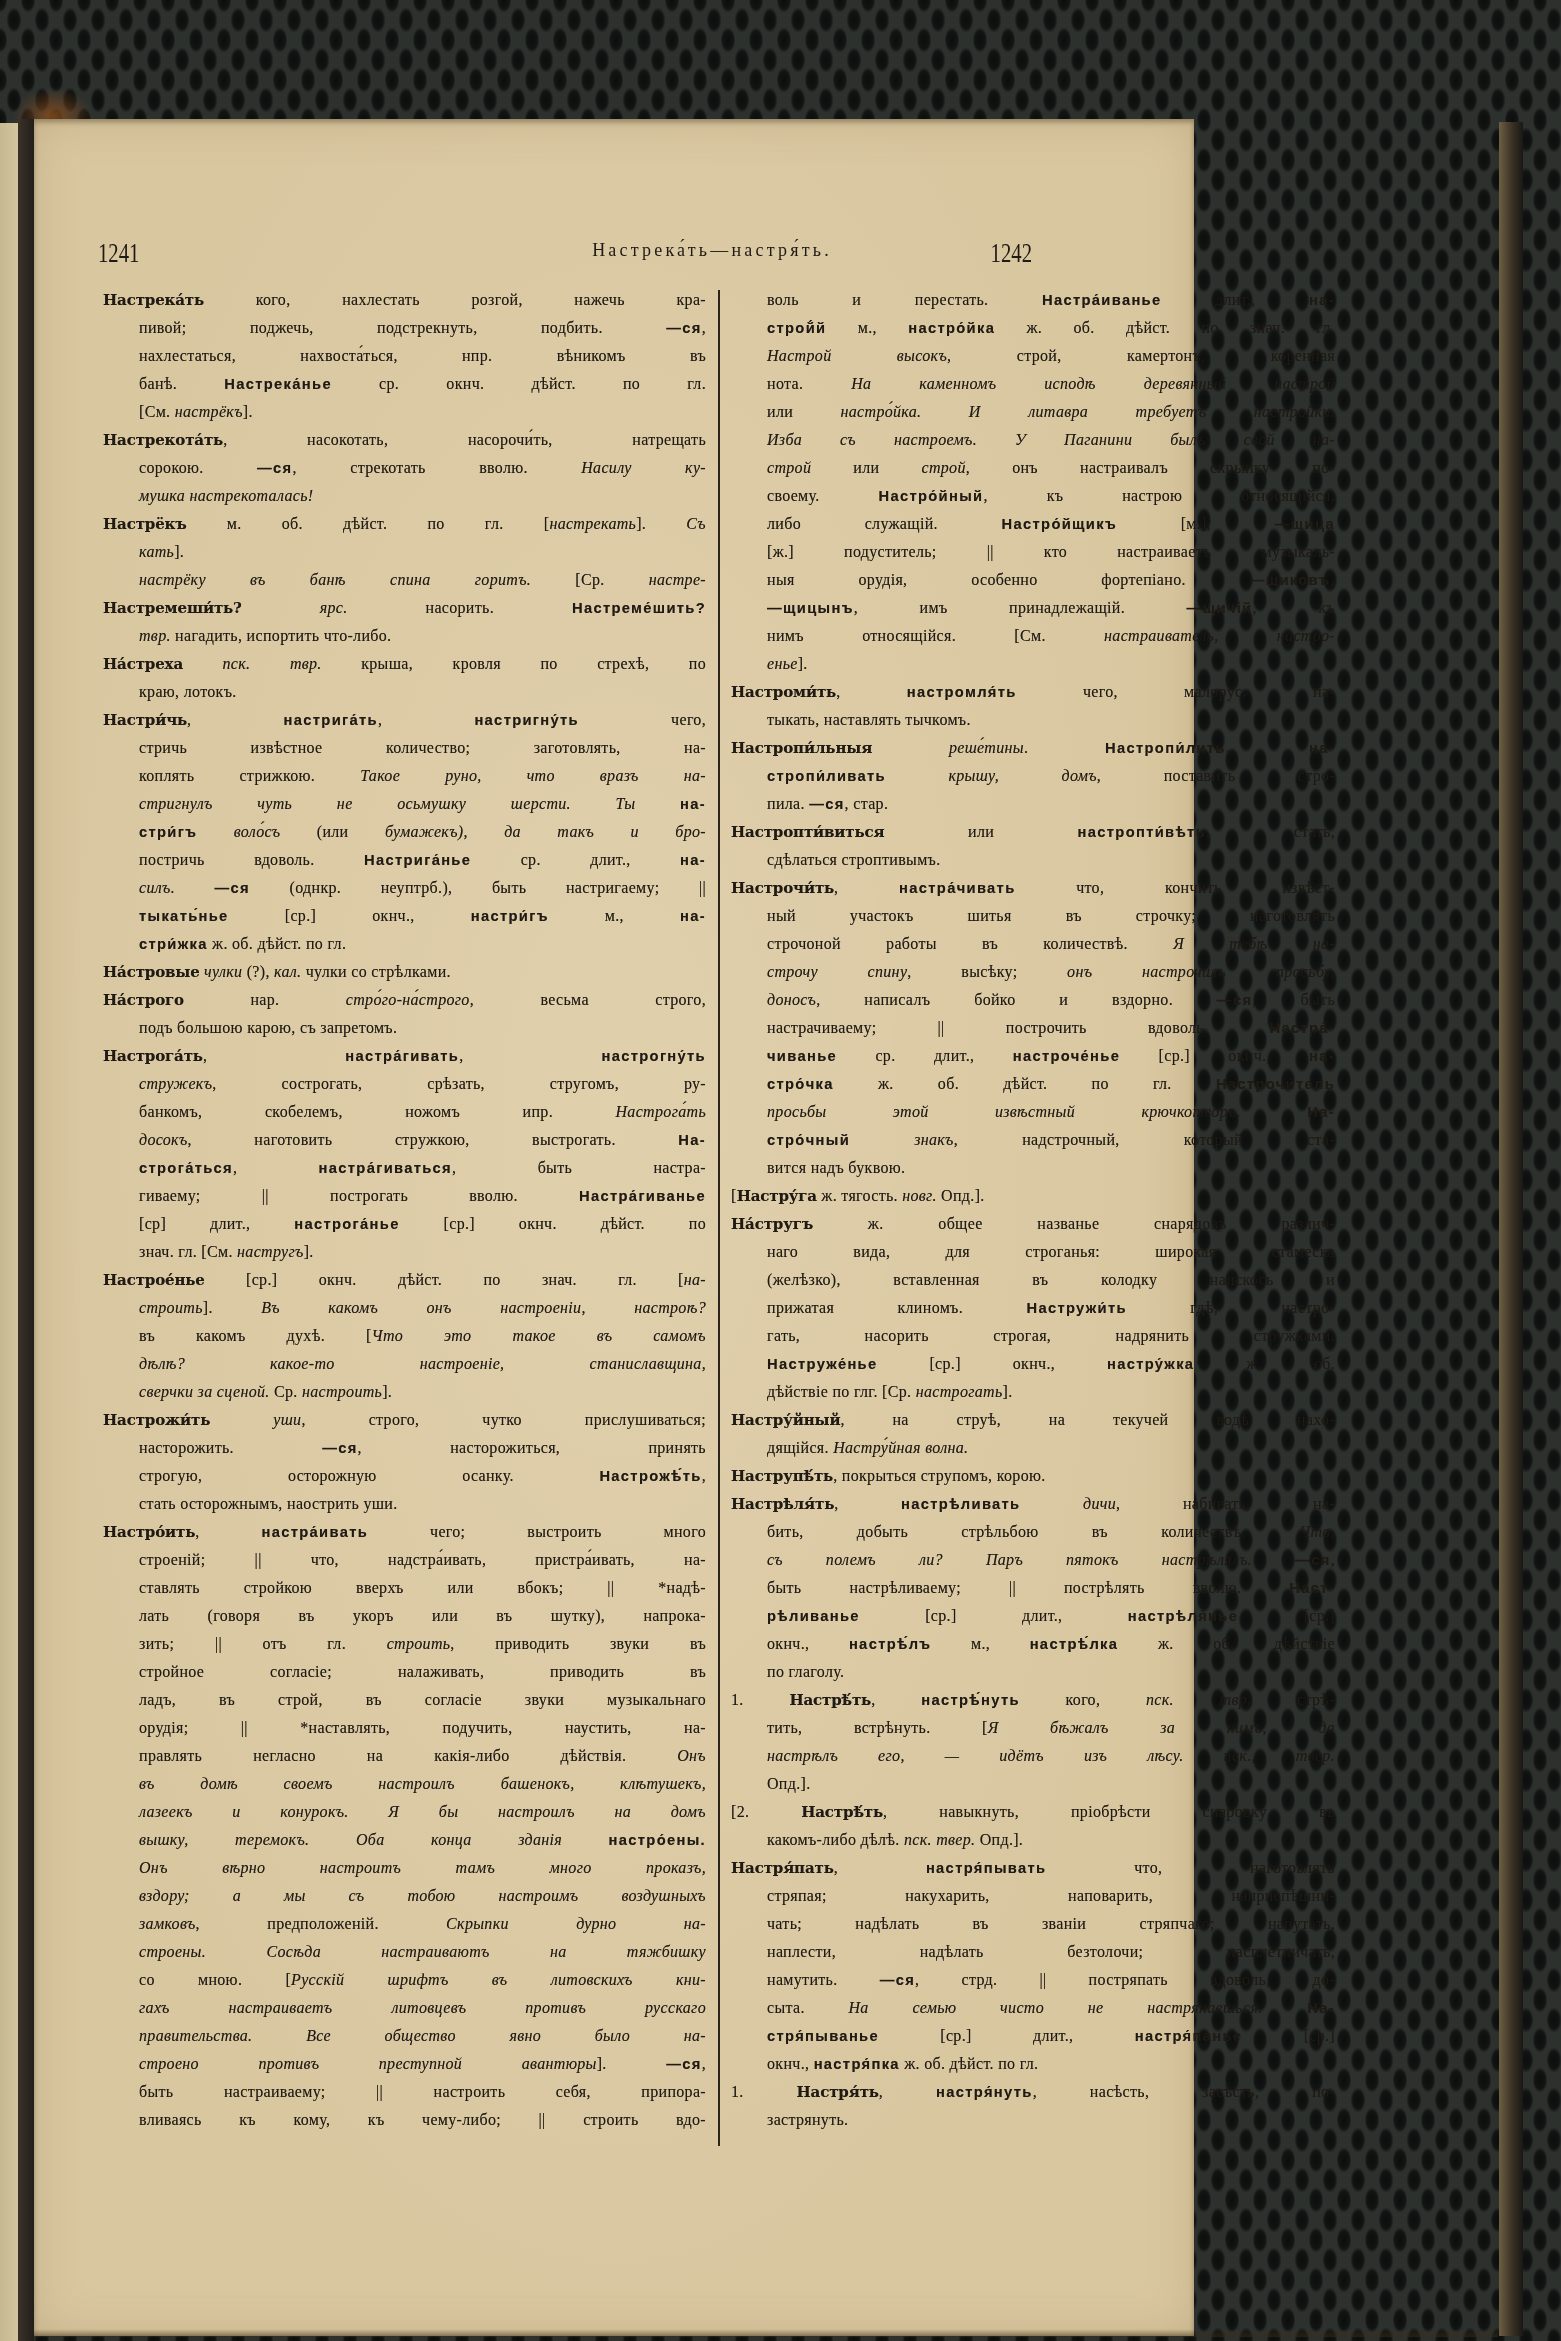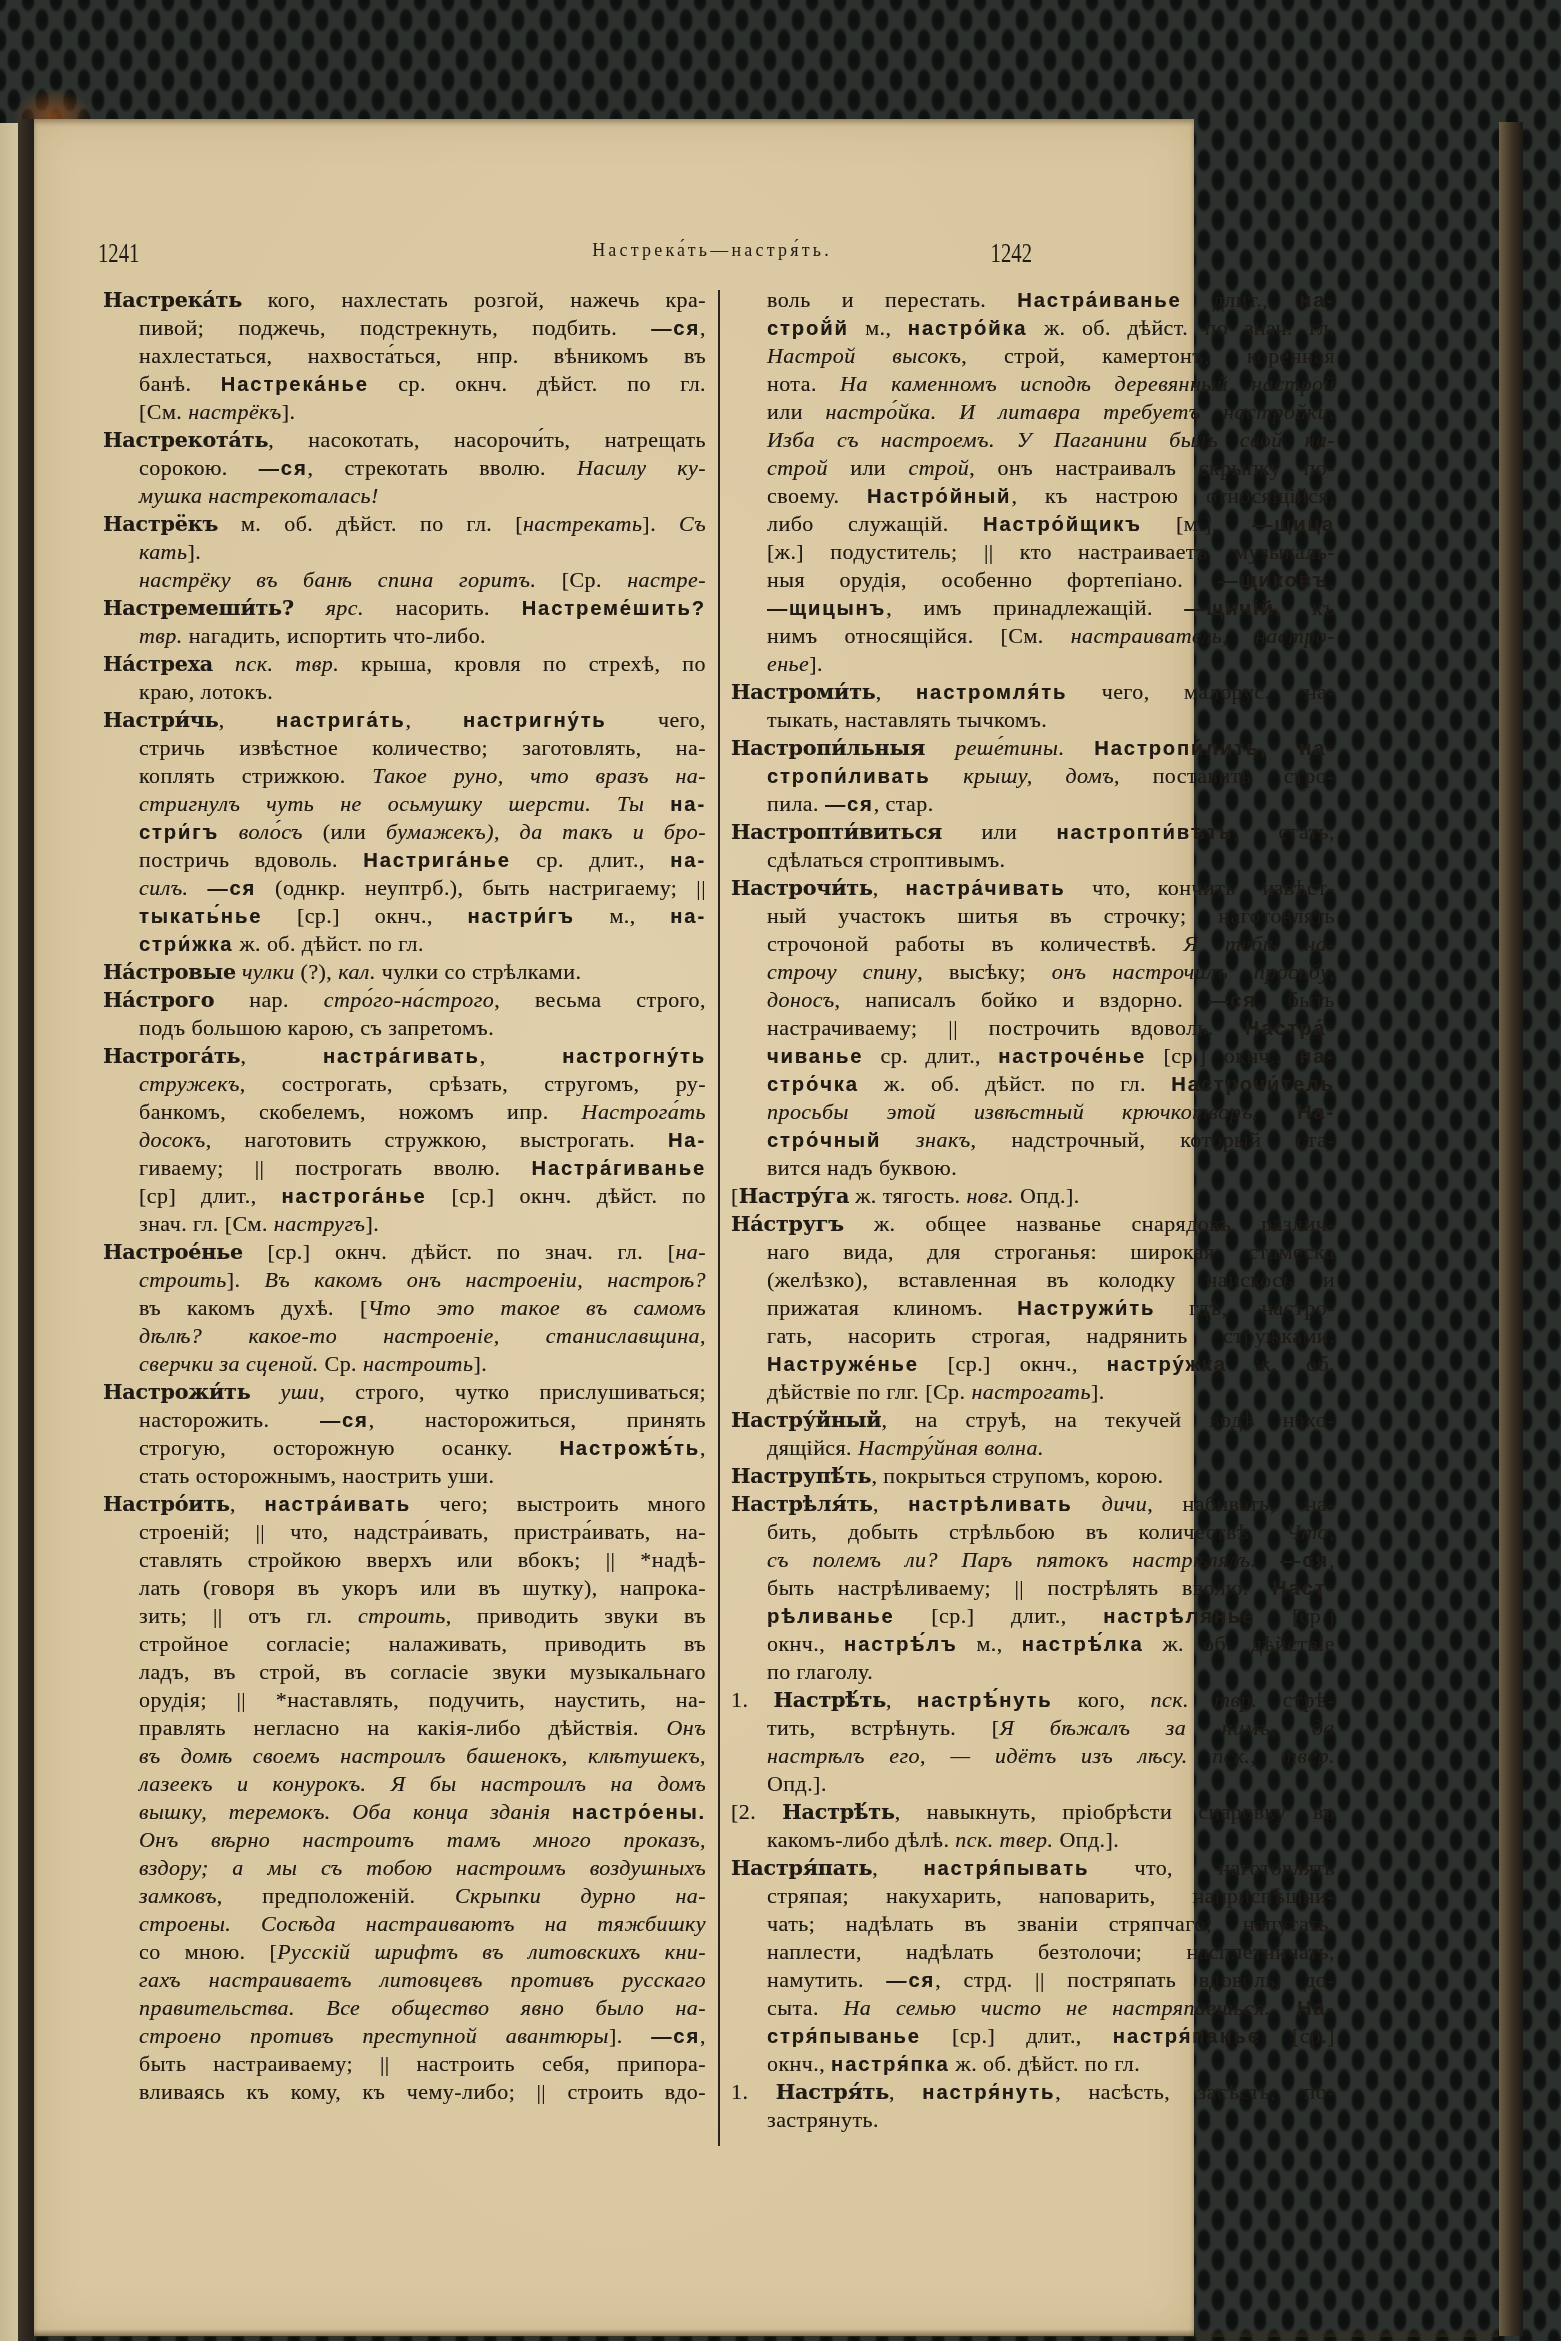--- a/index.html
+++ b/index.html
@@ -27,21 +27,21 @@
 .page-edge{position:absolute;left:1499px;top:122px;width:23.6px;height:2214px;background:linear-gradient(to right,var(--edge),#3a3124 55%,#1a1815);}
 .bottom-shadow{position:absolute;left:34px;top:2329px;width:1464px;height:7.5px;background:linear-gradient(to bottom,rgba(60,45,25,0),rgba(60,45,25,.55));}
 
 .pnum{position:absolute;top:120px;font-size:28px;line-height:1;font-family:"Liberation Serif","DejaVu Serif",serif;}
 .pnum.left{left:64px;transform:scaleX(.74);transform-origin:left top;}
 .pnum.right{right:162px;transform:scaleX(.74);transform-origin:right top;}
 .rhead{position:absolute;top:122px;left:678px;transform:translateX(-50%);font-family:Liberation Serif, serif;font-size:18px;letter-spacing:3.2px;line-height:1;white-space:nowrap;}
 
 .divider{position:absolute;left:684px;top:171px;width:1.6px;height:1856px;background:#2b241c;}
 
-.col{position:absolute;top:167px;font-size:22px;line-height:28px;color:var(--ink);text-shadow:0 0 0.3px rgba(20,15,10,.45);}
+.col{position:absolute;top:167px;font-size:16px;line-height:28px;color:var(--ink);text-shadow:0 0 0.3px rgba(20,15,10,.45);}
 .col.left{left:69px;width:603px;}
 .col.right{left:697px;width:604px;}
 .line{text-align:justify;text-align-last:justify;letter-spacing:.02em;}
 .line.last{text-align-last:left;}
 .line.ind{padding-left:36px;}
 .hw{font-family:"DejaVu Serif","Liberation Serif",serif;font-weight:bold;font-size:.94em;letter-spacing:-.01em;}
 .df{font-family:"Liberation Sans","DejaVu Sans",sans-serif;font-weight:bold;font-size:.92em;letter-spacing:.09em;}
 .rm{}
 .it{font-style:italic;}
 </style>
@@ -83,20 +83,21 @@
       <div class="line ind"><span class="it">силъ.</span><span class="rm"> </span><span class="df">—ся</span><span class="rm"> (однкр. неуптрб.), быть настригаему; ||</span></div>
       <div class="line ind"><span class="df">тыкать́нье</span><span class="rm"> [ср.] окнч., </span><span class="df">настри́гъ</span><span class="rm"> м., </span><span class="df">на-</span></div>
       <div class="line ind last"><span class="df">стри́жка</span><span class="rm"> ж. об. дѣйст. по гл.</span></div>
       <div class="line last"><span class="hw">На́стровые</span><span class="rm"> </span><span class="it">чулки</span><span class="rm"> (?), </span><span class="it">кал.</span><span class="rm"> чулки со стрѣлками.</span></div>
       <div class="line"><span class="hw">На́строго</span><span class="rm"> нар. </span><span class="it">стро́го-на́строго</span><span class="rm">, весьма строго,</span></div>
       <div class="line ind last"><span class="rm">подъ большою карою, съ запретомъ.</span></div>
       <div class="line"><span class="hw">Настрога́ть</span><span class="rm">, </span><span class="df">настра́гивать</span><span class="rm">, </span><span class="df">настрогну́ть</span></div>
       <div class="line ind"><span class="it">стружекъ</span><span class="rm">, сострогать, срѣзать, стругомъ, ру-</span></div>
       <div class="line ind"><span class="rm">банкомъ, скобелемъ, ножомъ ипр. </span><span class="it">Настрога́ть</span></div>
       <div class="line ind"><span class="it">досокъ</span><span class="rm">, наготовить стружкою, выстрогать. </span><span class="df">На-</span></div>
+      <div class="line ind"><span class="df">строга́ться</span><span class="rm">, </span><span class="df">настра́гиваться</span><span class="rm">, быть настра-</span></div>
       <div class="line ind"><span class="rm">гиваему; || построгать вволю. </span><span class="df">Настра́гиванье</span></div>
       <div class="line ind"><span class="rm">[ср] длит., </span><span class="df">настрога́нье</span><span class="rm"> [ср.] окнч. дѣйст. по</span></div>
       <div class="line ind last"><span class="rm">знач. гл. [См. </span><span class="it">настругъ</span><span class="rm">].</span></div>
       <div class="line"><span class="hw">Настрое́нье</span><span class="rm"> [ср.] окнч. дѣйст. по знач. гл. [</span><span class="it">на-</span></div>
       <div class="line ind"><span class="it">строить</span><span class="rm">]. </span><span class="it">Въ какомъ онъ настроеніи, настроѣ?</span></div>
       <div class="line ind"><span class="rm">въ какомъ духѣ. [</span><span class="it">Что это такое въ самомъ</span></div>
       <div class="line ind"><span class="it">дѣлѣ? какое-то настроеніе, станиславщина,</span></div>
       <div class="line ind last"><span class="it">сверчки за сценой.</span><span class="rm"> Ср. </span><span class="it">настроить</span><span class="rm">].</span></div>
       <div class="line"><span class="hw">Настрожи́ть</span><span class="rm"> </span><span class="it">уши</span><span class="rm">, строго, чутко прислушиваться;</span></div>
       <div class="line ind"><span class="rm">насторожить. </span><span class="df">—ся</span><span class="rm">, насторожиться, принять</span></div>

